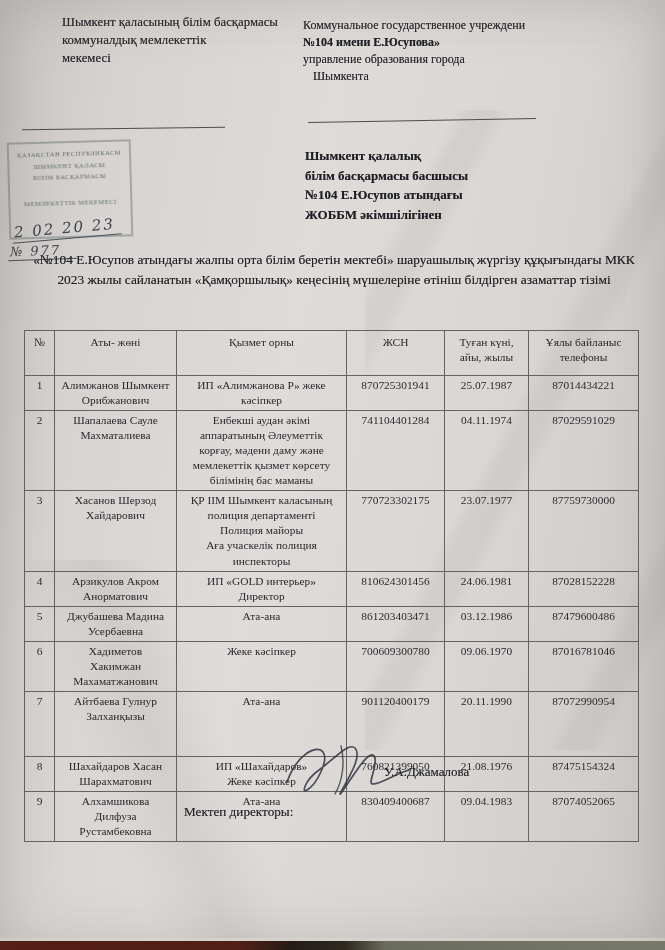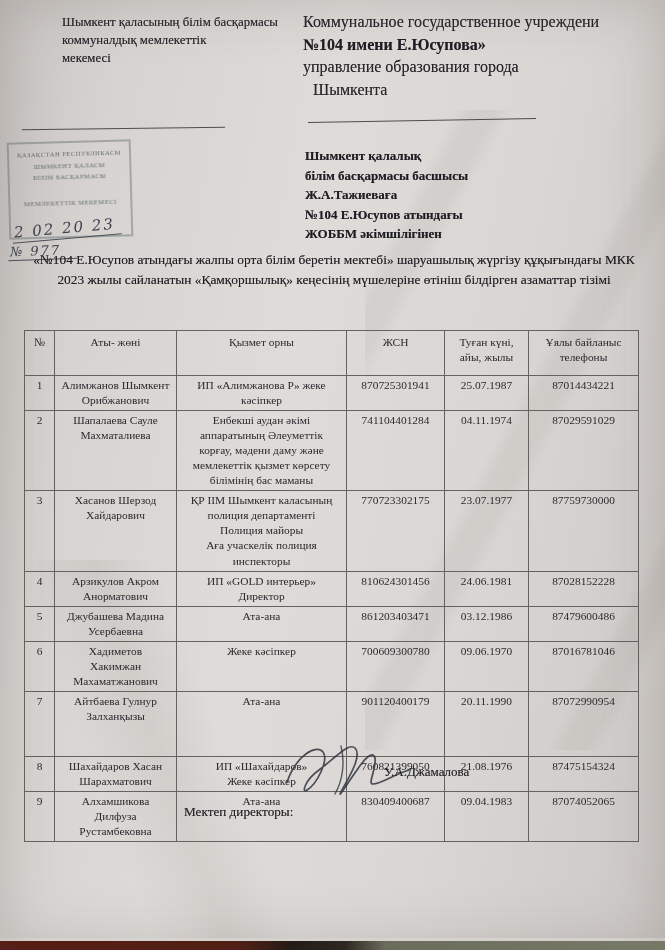--- a/index.html
+++ b/index.html
@@ -14,21 +14,21 @@
   .vignette{position:absolute;inset:0;pointer-events:none;
     box-shadow:inset 0 0 60px rgba(90,85,80,.25);}
   .crease-a{position:absolute;top:110px;right:-60px;width:360px;height:640px;pointer-events:none;
     background:repeating-linear-gradient(118deg,transparent 0 80px,rgba(110,104,98,.08) 95px 115px,transparent 130px 190px);}
   .crease-b{position:absolute;top:560px;left:-40px;width:420px;height:380px;pointer-events:none;
     background:linear-gradient(70deg,transparent 35%,rgba(115,110,104,.10) 48%,transparent 60%);}
   .soft{text-shadow:0 0 .5px rgba(45,45,50,.55);}
 
   
   .hdr-left{position:absolute;left:18px;top:13px;width:280px;font-size:12.8px;line-height:1.42;margin-left:44px;}
-  .hdr-right{position:absolute;left:303px;top:11px;width:340px;font-size:16px;line-height:1.42;}
+  .hdr-right{position:absolute;left:303px;top:17px;width:340px;font-size:12px;line-height:1.42;}
   .hl-bold{font-weight:bold;color:#1d1d23;}
   .rule{position:absolute;border-top:1.4px solid #4e4d49;}
   .rule-left{left:22px;top:128px;width:203px;transform:rotate(-.7deg);}
   .rule-right{left:308px;top:120px;width:228px;transform:rotate(-1deg);}
 
   
   .stamp{position:absolute;left:8px;top:141px;width:124px;height:97px;
     border:2px solid rgba(88,102,102,.42);transform:rotate(-1.6deg);
     filter:blur(.45px);padding:5px 3px;box-sizing:border-box;
     color:rgba(66,82,85,.78);text-align:center;}
@@ -93,21 +93,20 @@
     <div>ШЫМКЕНТ ҚАЛАСЫ</div>
     <div>БІЛІМ БАСҚАРМАСЫ</div>
     <div style="margin-top:14px;">МЕМЛЕКЕТТІК МЕКЕМЕСІ</div>
   </div>
   <div class="hand stamp-date">2  02  20 23</div>
   <div class="hand stamp-no">№  977</div>
 
   <div class="addressee soft">
     <div>Шымкент қалалық</div>
     <div>білім басқармасы басшысы</div>
-    <div>Ж.А.Тажиеваға</div>
     <div>№104 Е.Юсупов атындағы</div>
     <div>ЖОББМ әкімшілігінен</div>
   </div>
 
   <div class="title soft">«№104 Е.Юсупов атындағы жалпы орта білім беретін мектебі» шаруашылық жүргізу құқығындағы МКК 2023 жылы сайланатын «Қамқоршылық» кеңесінің мүшелеріне өтініш білдірген азаматтар тізімі</div>
 
   <table class="list">
     <colgroup>
         <col class="c1">
         <col class="c2">

